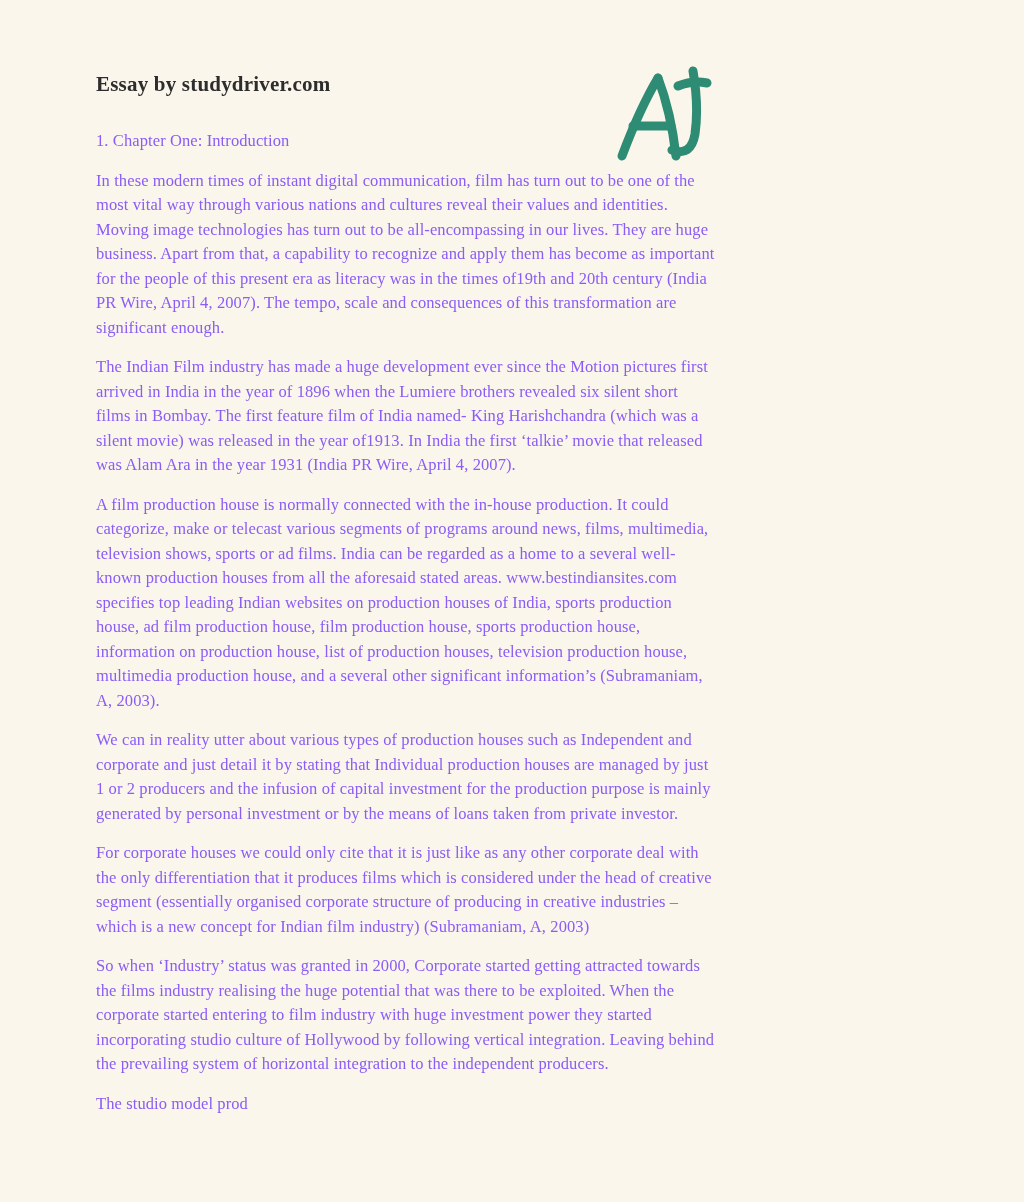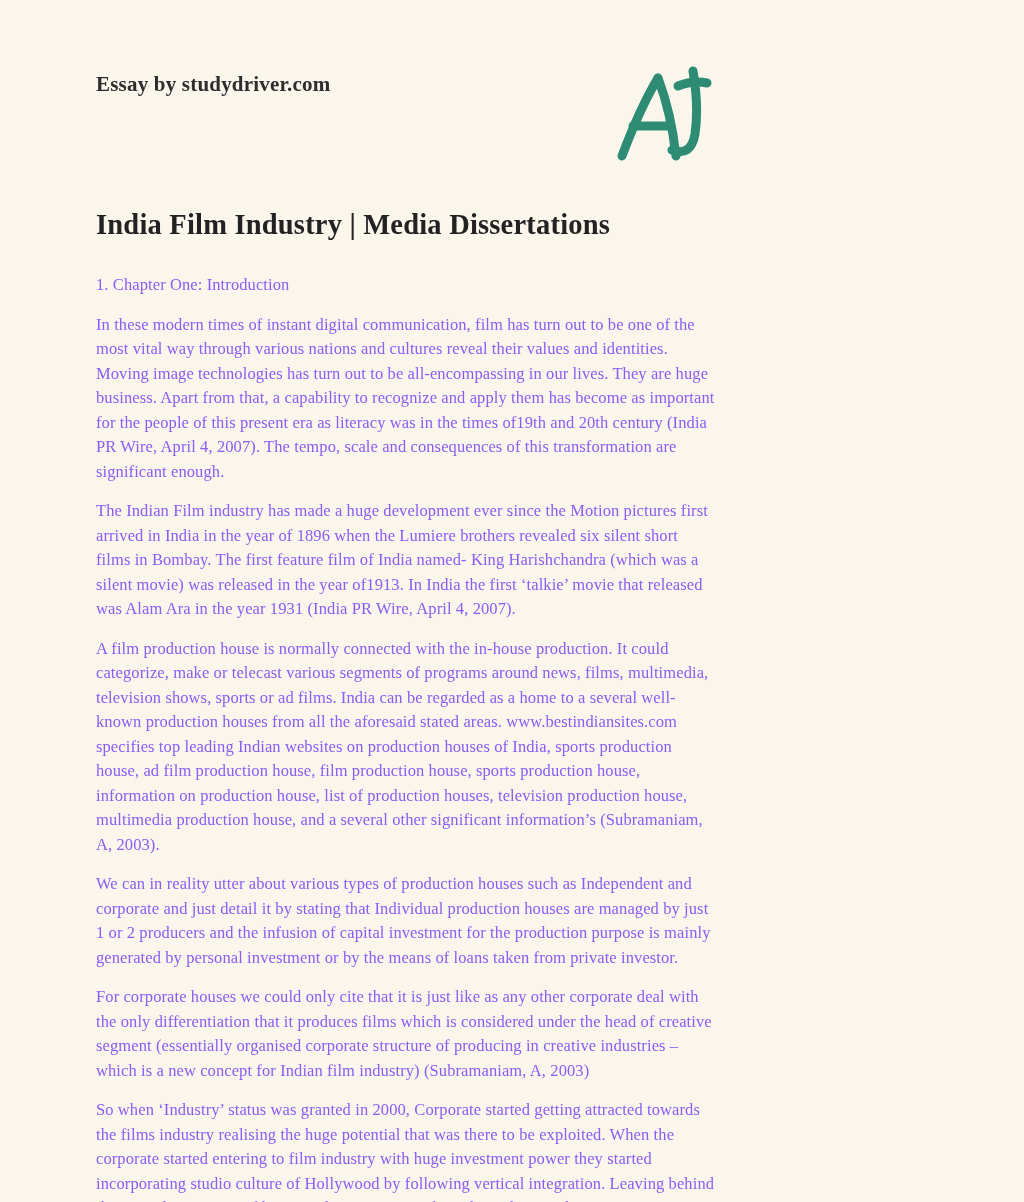--- a/index.html
+++ b/index.html
@@ -78,21 +78,20 @@
         <path d="M79 5 Q85 40 81 68 Q77 91 58 84"></path>
       </g>
     </svg>
   </div>
 
   <div class="container">
 
     <div class="essay-by">Essay by studydriver.com</div>
 
 
-    <h1 class="article-title">India Film Industry | Media Dissertations</h1>
 
     <div class="article-body">
       <p>1. Chapter One: Introduction</p>
       <p>In these modern times of instant digital communication, film has turn out to be one of the most vital way through various nations and cultures reveal their values and identities. Moving image technologies has turn out to be all-encompassing in our lives. They are huge business. Apart from that, a capability to recognize and apply them has become as important for the people of this present era as literacy was in the times of19th and 20th century (India PR Wire, April 4, 2007). The tempo, scale and consequences of this transformation are significant enough.</p>
       <p>The Indian Film industry has made a huge development ever since the Motion pictures first arrived in India in the year of 1896 when the Lumiere brothers revealed six silent short films in Bombay. The first feature film of India named- King Harishchandra (which was a silent movie) was released in the year of1913. In India the first ‘talkie’ movie that released was Alam Ara in the year 1931 (India PR Wire, April 4, 2007).</p>
       <p>A film production house is normally connected with the in-house production. It could categorize, make or telecast various segments of programs around news, films, multimedia, television shows, sports or ad films. India can be regarded as a home to a several well-known production houses from all the aforesaid stated areas. www.bestindiansites.com specifies top leading Indian websites on production houses of India, sports production house, ad film production house, film production house, sports production house, information on production house, list of production houses, television production house, multimedia production house, and a several other significant information’s (Subramaniam, A, 2003).</p>
       <p>We can in reality utter about various types of production houses such as Independent and corporate and just detail it by stating that Individual production houses are managed by just 1 or 2 producers and the infusion of capital investment for the production purpose is mainly generated by personal investment or by the means of loans taken from private investor.</p>
       <p>For corporate houses we could only cite that it is just like as any other corporate deal with the only differentiation that it produces films which is considered under the head of creative segment (essentially organised corporate structure of producing in creative industries – which is a new concept for Indian film industry) (Subramaniam, A, 2003)</p>
       <p>So when ‘Industry’ status was granted in 2000, Corporate started getting attracted towards the films industry realising the huge potential that was there to be exploited. When the corporate started entering to film industry with huge investment power they started incorporating studio culture of Hollywood by following vertical integration. Leaving behind the prevailing system of horizontal integration to the independent producers.</p>
       <p>The studio model prod</p>

